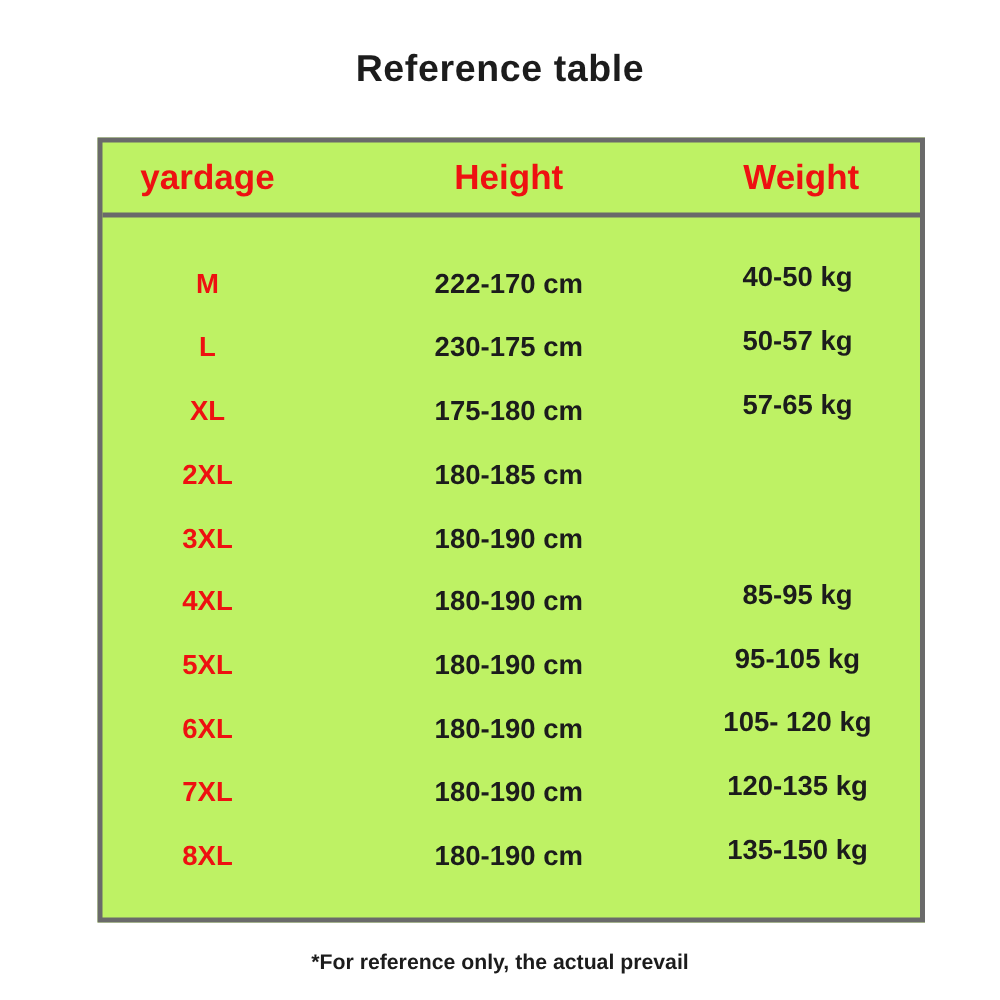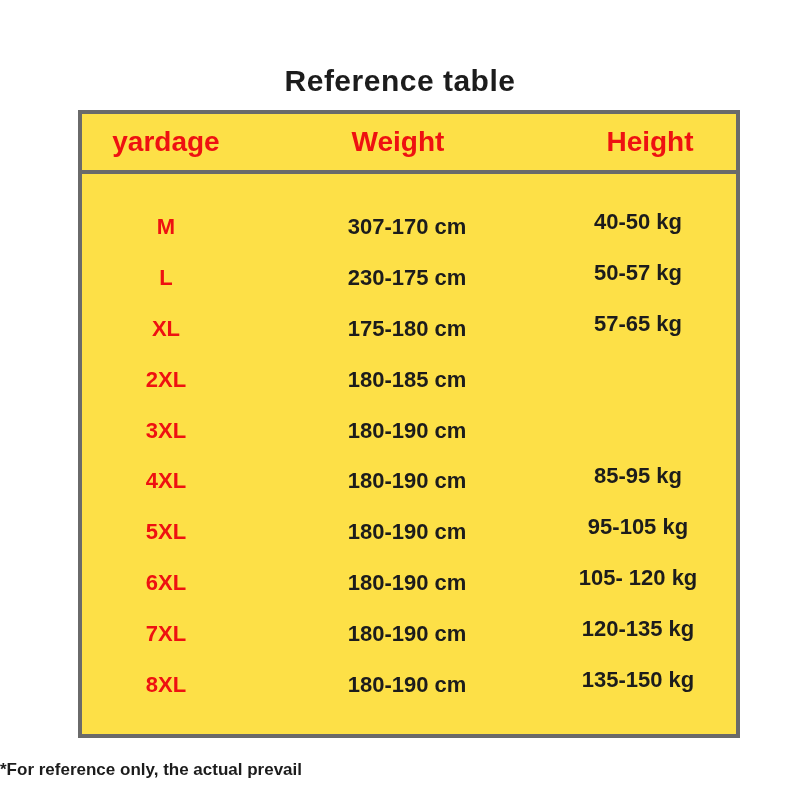--- a/index.html
+++ b/index.html
@@ -11,36 +11,36 @@
   .canvas {
     position: relative;
     width: 800px;
     height: 800px;
     background: #ffffff;
     overflow: hidden;
   }
   .page-title {
     position: absolute;
     left: 0;
-    top: 64px;
+    top: 39px;
     width: 100%;
     text-align: center;
     font-size: 30px;
     font-weight: 600;
     color: #1c1c1c;
     letter-spacing: 0.5px;
   }
   .size-table {
     position: absolute;
     left: 78px;
     top: 110px;
     width: 662px;
     height: 628px;
     box-sizing: border-box;
-    background: #fde047;
+    background: #bef264;
     border: 4px solid #6a6a6a;
   }
   .grid-row {
     display: grid;
     grid-template-columns: 168px 314px 1fr;
     align-items: center;
   }
   .table-header {
     height: 56px;
     border-bottom: 4px solid #6a6a6a;
@@ -72,46 +72,46 @@
   }
   .body-row .cell.col-weight {
     padding-right: 24px;
     transform: translateY(-5px);
   }
   .footer-note {
     position: absolute;
     left: 0;
     top: 760px;
     width: 100%;
-    text-align: left;
+    text-align: center;
     font-size: 17px;
     font-weight: 700;
     color: #1c1c1c;
   }
 </style>
 </head>
 <body>
 
 <div class="canvas">
 
   <div class="page-title">Reference table</div>
 
   <div class="size-table">
 
     <div class="grid-row table-header">
       <div class="cell col-size">yardage</div>
+      <div class="cell col-height">Height</div>
       <div class="cell col-weight">Weight</div>
-      <div class="cell col-height">Height</div>
     </div>
 
     <div class="table-body">
 
       <div class="grid-row body-row">
         <div class="cell col-size">M</div>
-        <div class="cell col-height">307-170 cm</div>
+        <div class="cell col-height">222-170 cm</div>
         <div class="cell col-weight">40-50 kg</div>
       </div>
 
       <div class="grid-row body-row">
         <div class="cell col-size">L</div>
         <div class="cell col-height">230-175 cm</div>
         <div class="cell col-weight">50-57 kg</div>
       </div>
 
       <div class="grid-row body-row">

